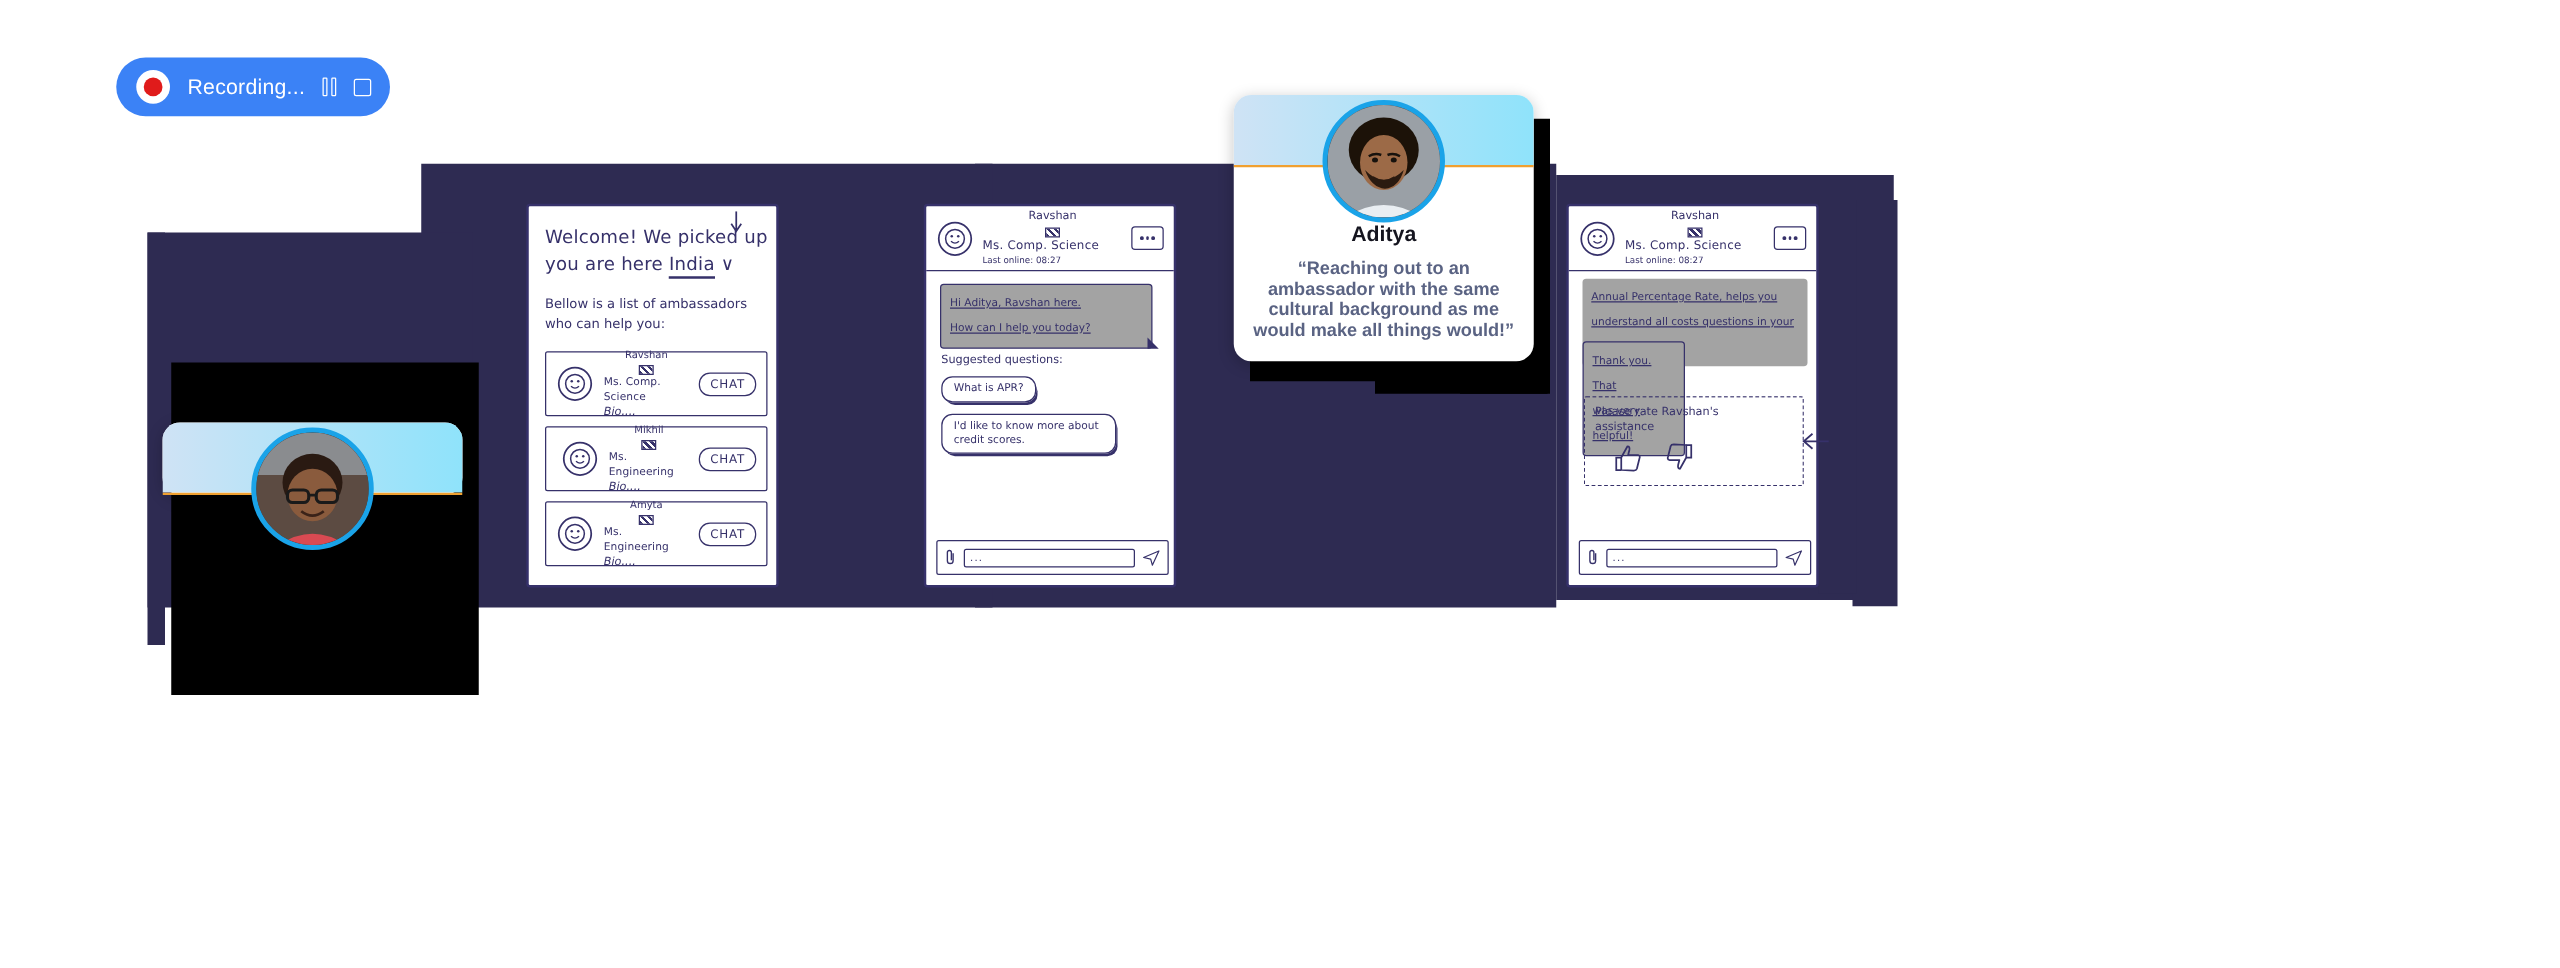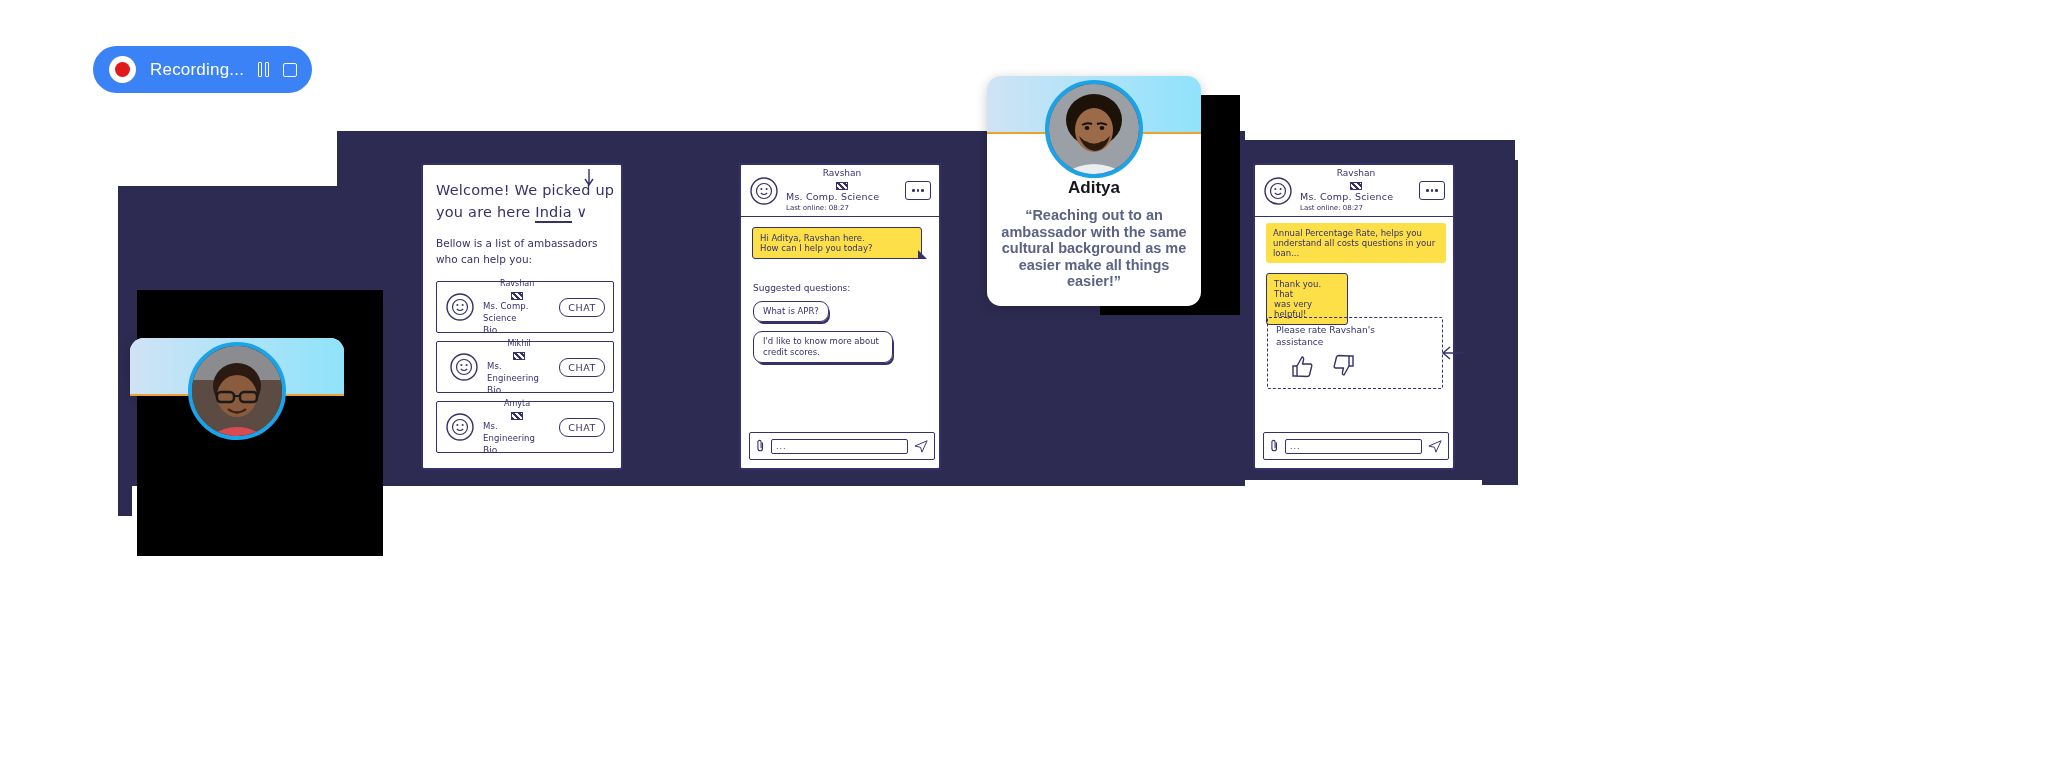--- a/index.html
+++ b/index.html
@@ -59,21 +59,21 @@
     display: flex; align-items: center; padding: 0 8px; gap: 8px;
   }
   .amb-1 { top: 116px; } .amb-2 { top: 176px; padding-left: 12px; } .amb-3 { top: 236px; }
   .face { width: 30px; height: 30px; flex: 0 0 auto; }
   .amb-meta { flex: 1 1 auto; min-width: 0; }
   .amb-name { font-size: 8px; line-height: 10px; display:flex; align-items:center; gap:3px;}
   .flag { display:inline-block; width:12px; height:8px; background:
       repeating-linear-gradient(45deg,#36316a 0 2px,#fff 2px 4px);
       border: 1px solid #36316a; }
   .amb-role { font-size: 8.5px; line-height: 12px; letter-spacing: .1px; }
-  .amb-bio { font-size: 9px; line-height: 12px; }
+  .amb-bio { font-size: 9px; line-height: 12px; font-style: italic; }
   .chat-btn {
     flex: 0 0 auto; border: 1.6px solid #36316a; border-radius: 9px;
     padding: 3px 8px; font-size: 9.5px; letter-spacing: .6px; cursor: pointer;
   }
 
   
   #panel-chat1 { left: 739px; top: 163px; width: 202px; height: 307px; }
   #panel-chat2 { left: 1253px; top: 163px; width: 202px; height: 307px; }
   .chat-head {
     position:absolute; left:0; top:0; width:100%; height: 52px;
@@ -86,21 +86,21 @@
   .ch-online { font-size: 7px; line-height: 10px; }
   .dots-btn {
     flex:0 0 auto; width: 26px; height: 19px; border:1.5px solid #36316a;
     border-radius: 3px; display:flex; align-items:center; justify-content:center;
     gap:2px; cursor:pointer;
   }
   .dots-btn i { width:2.5px;height:2.5px;border-radius:50%;background:#36316a;display:block;}
 
   .bubble {
     position:absolute; border:1.6px solid #36316a; border-radius: 3px;
-    padding: 5px 7px; font-size: 8.5px; line-height: 10px; background:#fde047;
+    padding: 5px 7px; font-size: 8.5px; line-height: 20px; background:#a3a3a3;text-decoration:underline;
   }
   .bubble-in  { left: 11px; }
   .bubble-tail::after{
     content:""; position:absolute; right:-6px; bottom:-1px;
     width:0;height:0;border-left:9px solid #36316a;border-top:9px solid transparent;
   }
   .sugg-label { position:absolute; font-size: 9px; }
   .sugg {
     position:absolute; border:1.5px solid #36316a; border-radius: 9px;
     padding: 4px 9px; font-size: 8.5px; line-height: 11px; cursor:pointer;
@@ -120,21 +120,21 @@
     display:flex; align-items:center; gap:6px; padding: 0 6px;
   }
   .msgbar .field {
     flex:1 1 auto; height: 15px; border:1.4px solid #36316a; border-radius:2px;
     font-size: 8px; line-height: 13px; padding-left: 4px; color:#36316a;
     letter-spacing: 1px;
   }
 
   
   .testimonial {
-    position:absolute; width: 214px; background:#fff; border-radius: 14px;
+    position:absolute; width: 240px; background:#fff; border-radius: 14px;
     box-shadow: 0 3px 12px rgba(0,0,0,.22); overflow: visible;
   }
   .t-banner {
     height: 58px; border-radius: 14px 14px 0 0;
     background: linear-gradient(90deg,#cfe3f5 0%, #8fe3fb 100%);
     border-bottom: 2px solid #f0a030;
   }
   .t-avatar {
     position:absolute; left: 50%; top: 4px; transform: translateX(-50%);
     width: 98px; height: 98px; border-radius: 50%;
@@ -384,17 +384,17 @@
         <ellipse cx="53" cy="44" rx="2.4" ry="2" fill="#17120d"></ellipse>
         <path d="M33 41 q5 -3 10 -1" stroke="#17120d" stroke-width="2" fill="none"></path>
         <path d="M48 40 q5 -2 10 1" stroke="#17120d" stroke-width="2" fill="none"></path>
         <path d="M36 58 q9 6 18 0" stroke="#2e1d12" stroke-width="2.4" fill="none"></path>
         <path d="M30 52 q15 16 31 0 q-4 14 -15 15 q-11 -1 -16 -15" fill="#2a1a10"></path>
         <path d="M14 90 q31 -20 62 0 z" fill="#e9eef2"></path>
       </svg>
     </div>
     <div class="t-body">
       <div class="t-name">Aditya</div>
-      <div class="t-quote">“Reaching out to an ambassador with the same cultural background as me easier make all things easier!”</div>
+      <div class="t-quote">“Reaching out to an ambassador with the same cultural background as me would make all things would!”</div>
     </div>
   </div>
 
 </div>
 
 </body></html>

